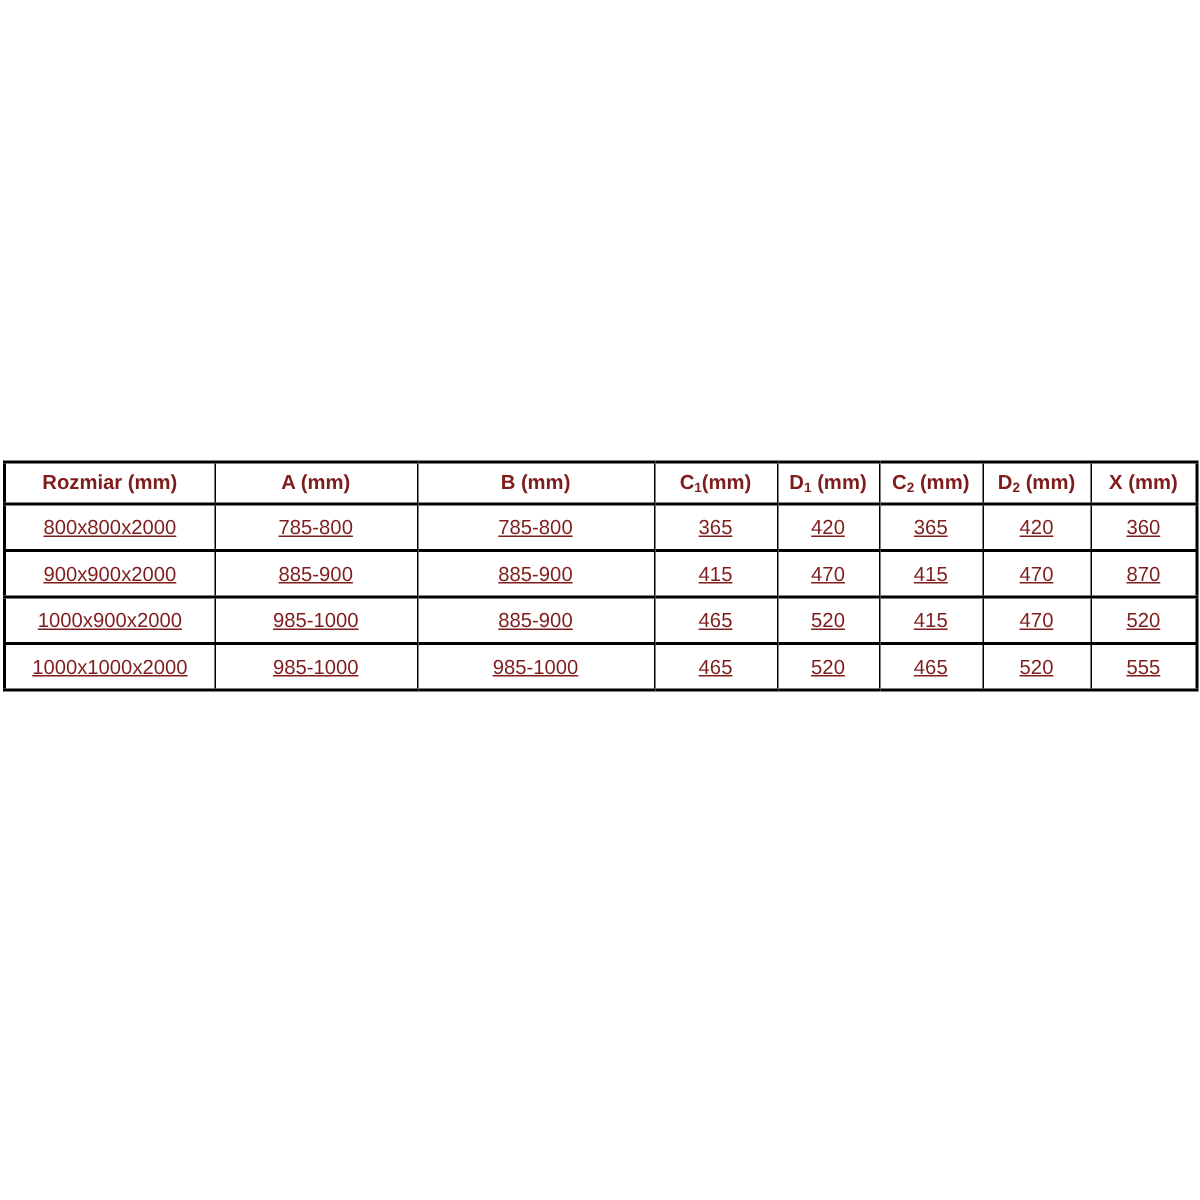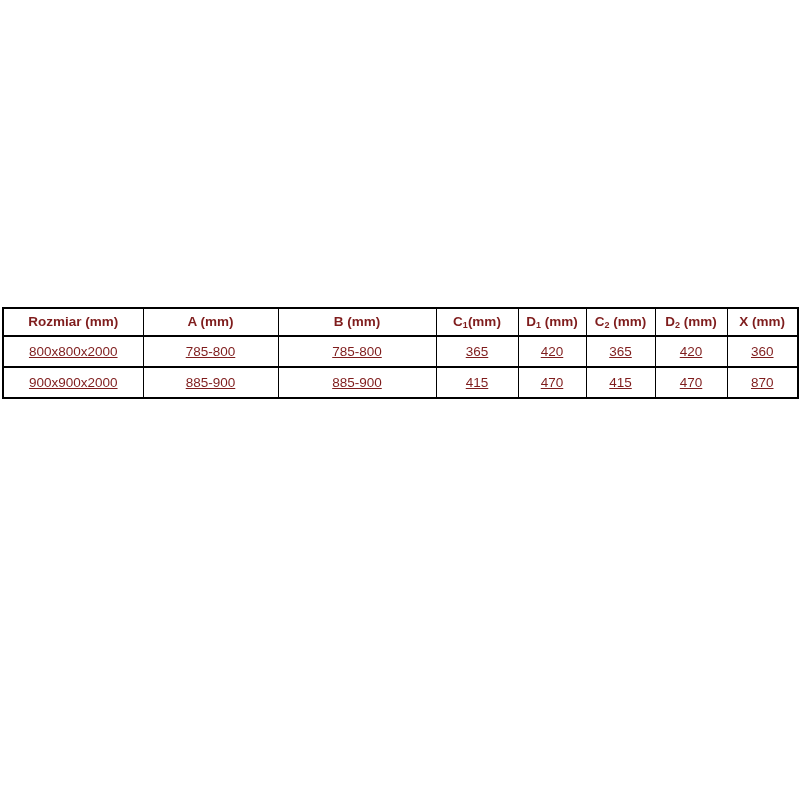--- a/index.html
+++ b/index.html
@@ -112,15 +112,35 @@
       <tr>
         <td>900x900x2000</td>
         <td>885-900</td>
         <td>885-900</td>
         <td>415</td>
         <td>470</td>
         <td>415</td>
         <td>470</td>
         <td>870</td>
       </tr>
+      <tr>
+        <td>1000x900x2000</td>
+        <td>985-1000</td>
+        <td>885-900</td>
+        <td>465</td>
+        <td>520</td>
+        <td>415</td>
+        <td>470</td>
+        <td>520</td>
+      </tr>
+      <tr>
+        <td>1000x1000x2000</td>
+        <td>985-1000</td>
+        <td>985-1000</td>
+        <td>465</td>
+        <td>520</td>
+        <td>465</td>
+        <td>520</td>
+        <td>555</td>
+      </tr>
     </tbody>
   </table>
 </div>
 
 </body></html>

